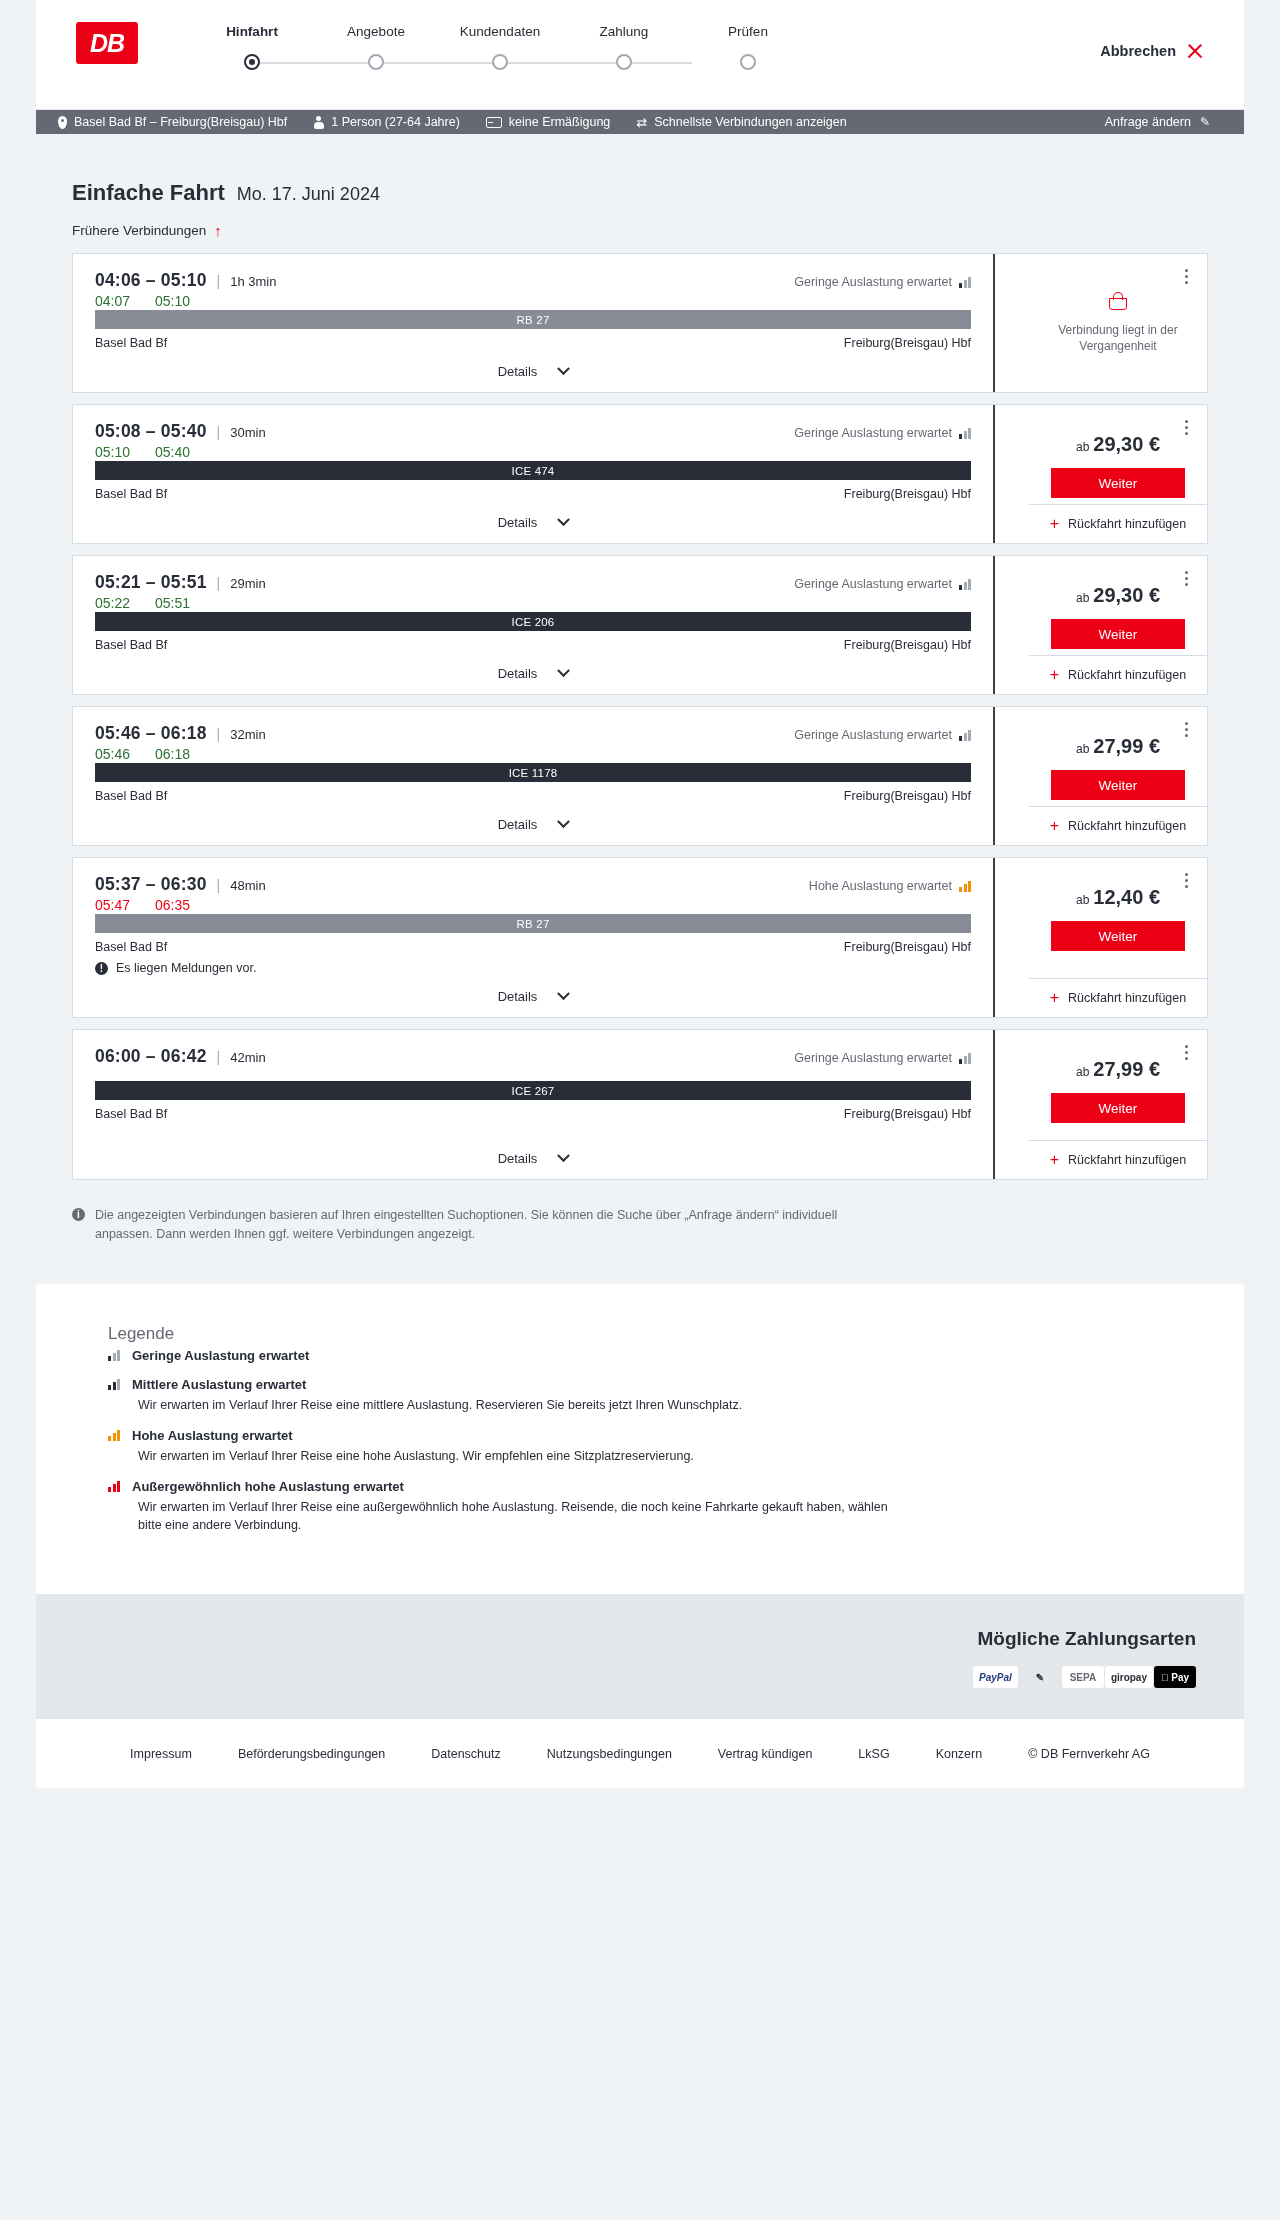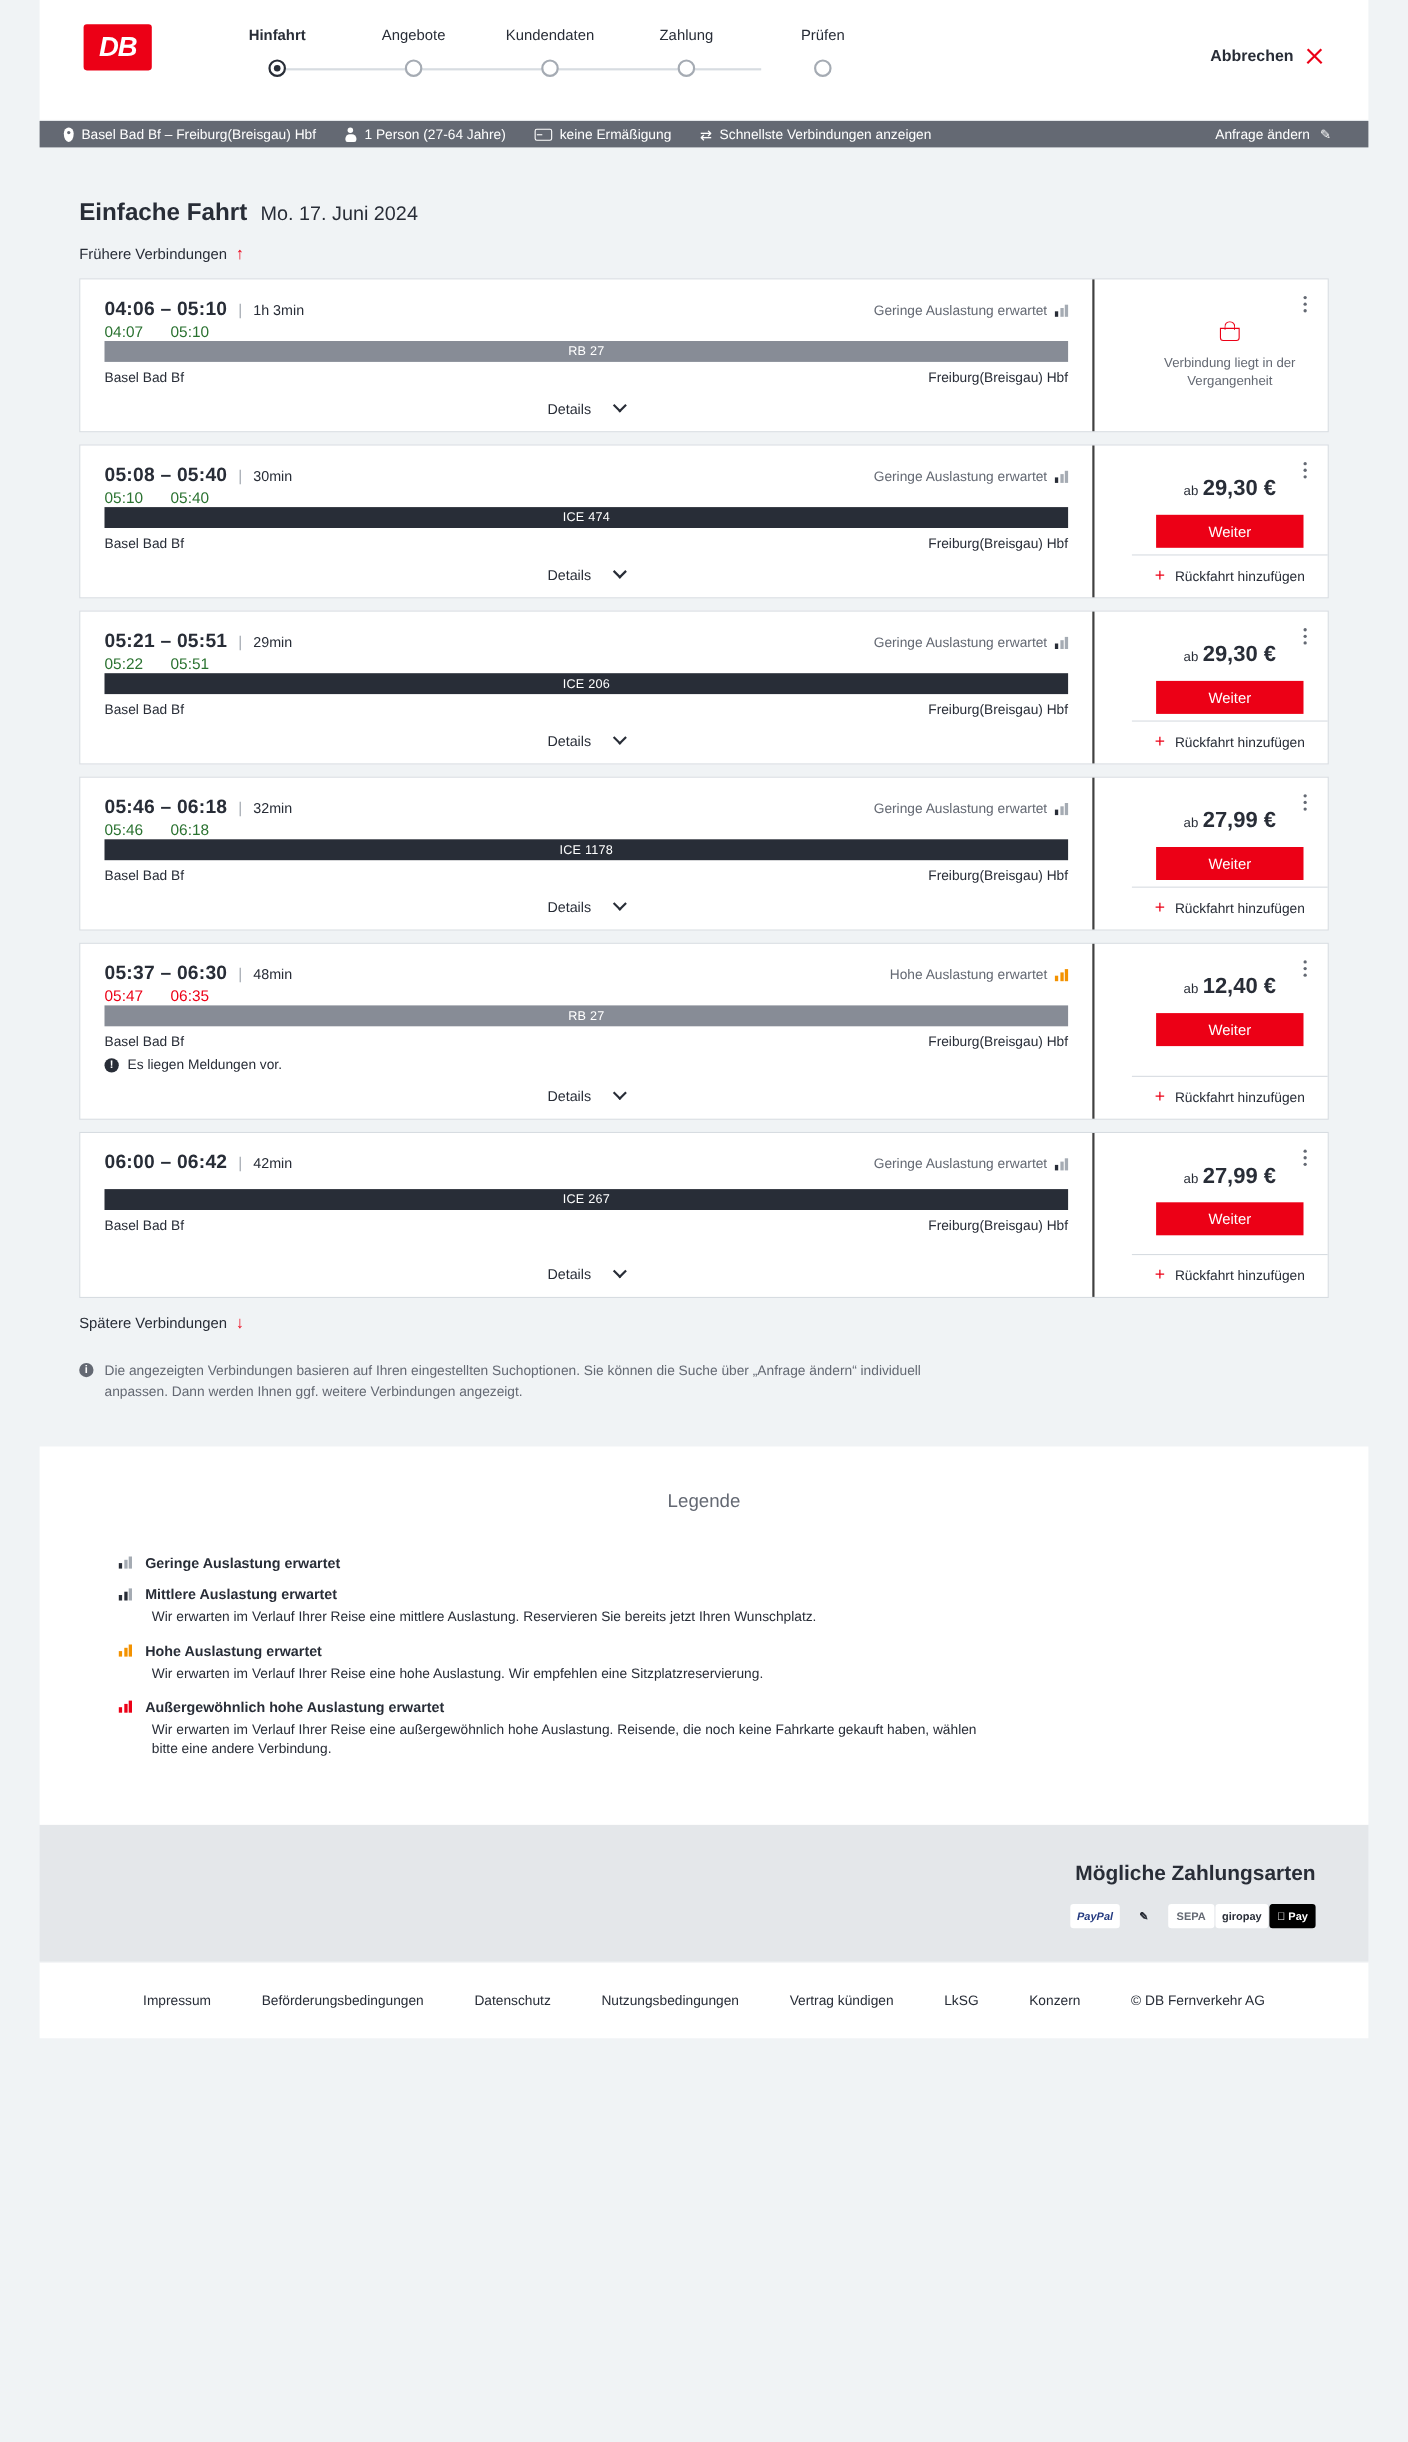--- a/index.html
+++ b/index.html
@@ -384,23 +384,22 @@
 
   
   .legend-sec {
     background: #fff;
     margin: 0 36px;
     padding: 40px 72px 46px 72px;
   }
   .legend-sec h2 {
     font-size: 17px;
     font-weight: normal;
-    margin: 0 0 38px 0;
+    margin: 0 0 4px 0;
     color: #646973;
-    text-align: center;
   }
   .lg-item { margin-bottom: 14px; }
   .lg-head {
     display: flex;
     align-items: center;
     gap: 12px;
     font-size: 13px;
     font-weight: bold;
   }
   .lg-desc {
@@ -812,24 +811,20 @@
           </div>
           <div class="rueck">
             <span class="plus">+</span>
             <span>Rückfahrt hinzufügen</span>
           </div>
         </div>
       </div>
 
     </div>
 
-    <div class="later">
-      <span>Spätere Verbindungen</span>
-      <span class="arrow-dn">↓</span>
-    </div>
 
     <div class="hint">
       <span class="info-dot">i</span>
       <span>Die angezeigten Verbindungen basieren auf Ihren eingestellten Suchoptionen. Sie können die Suche über „Anfrage ändern“ individuell anpassen. Dann werden Ihnen ggf. weitere Verbindungen angezeigt.</span>
     </div>
   </div>
 
   <div class="legend-sec">
     <h2>Legende</h2>
 

